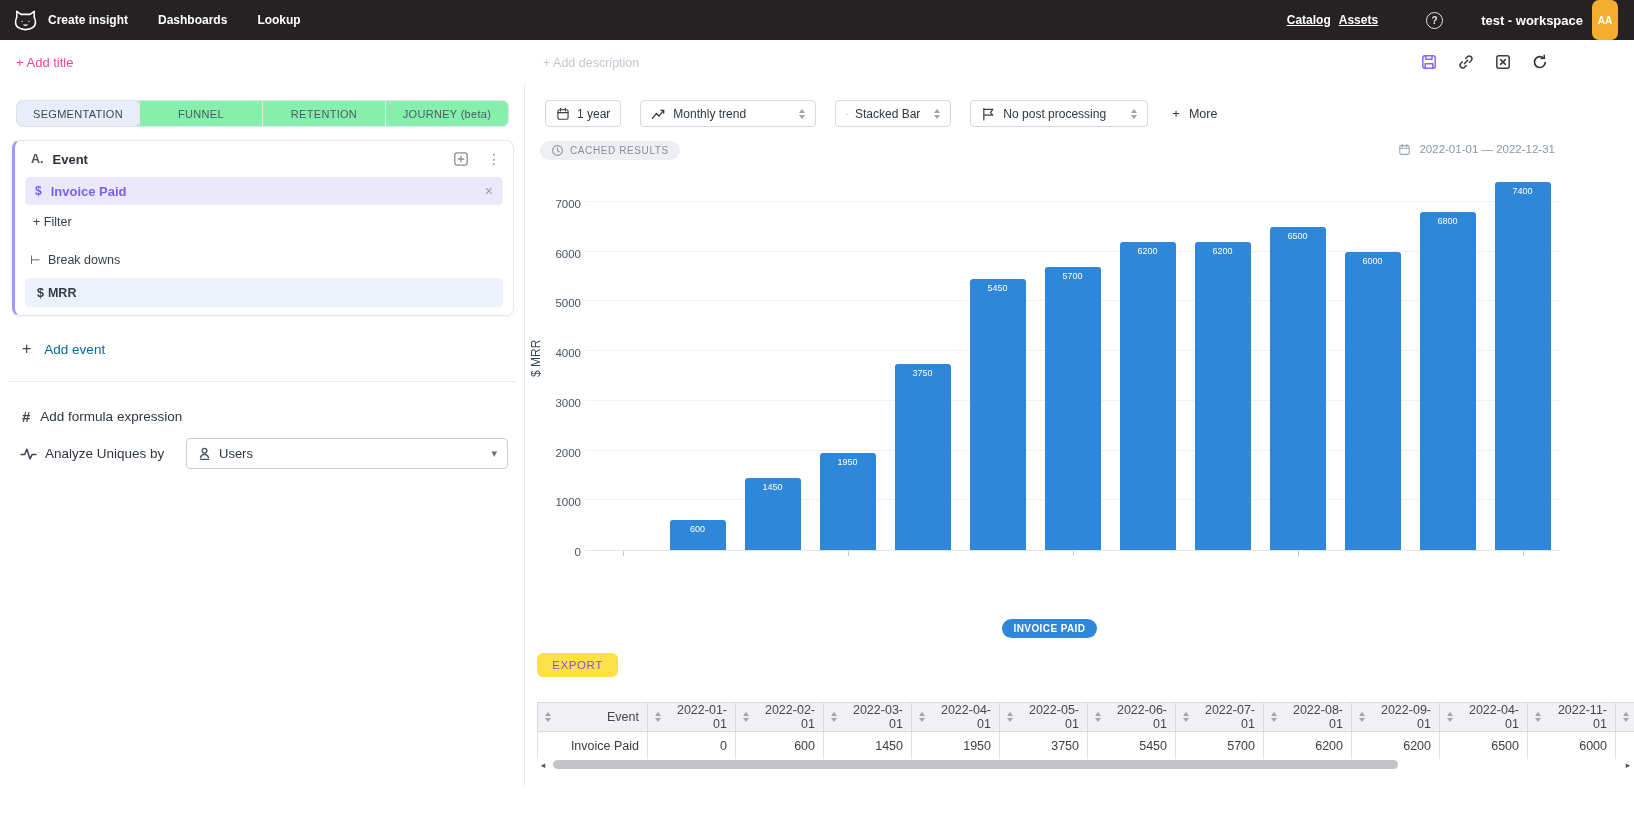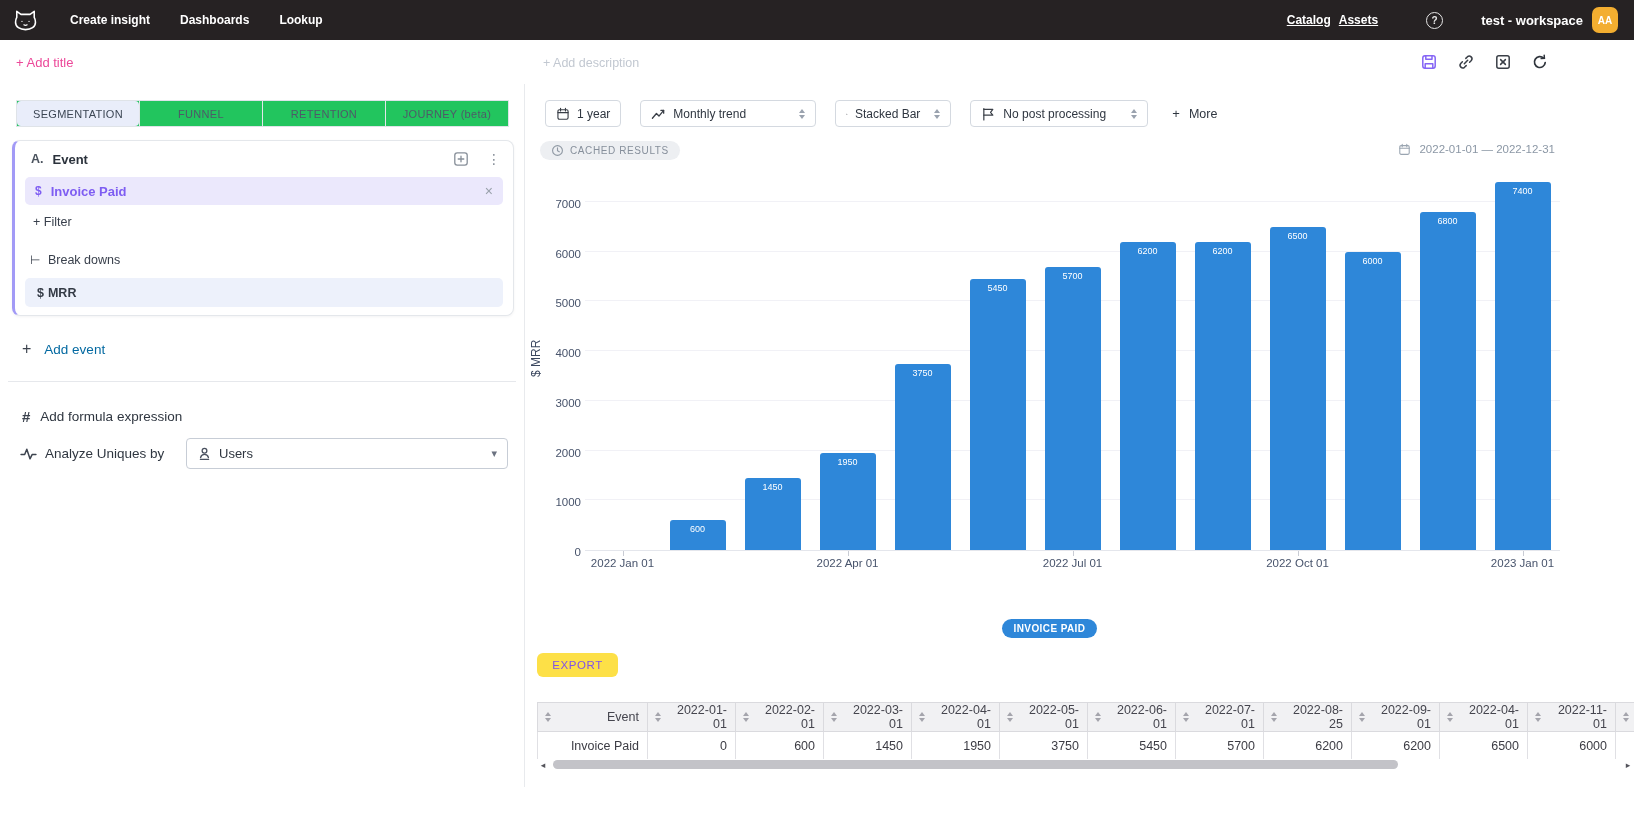--- a/index.html
+++ b/index.html
@@ -14,37 +14,37 @@
   .nav-search { position:absolute; left:588px; top:5px; width:343px; height:30px; background:#0f0e0e;
     border:none; border-radius:8px; color:#d7d7d7; font-size:12.5px; padding:0 14px;
     font-family:"Liberation Sans","DejaVu Sans",sans-serif; }
   .nav-search::placeholder { color:#8d9299; }
   .nav-right { position:absolute; right:16px; top:0; height:40px; display:flex; align-items:center; }
   .nav-right .nav-link { margin-left:8px;text-decoration:underline; }
   .nav-help { width:17px; height:17px; border:1.4px solid #e6e6e6; border-radius:50%;
     display:flex; align-items:center; justify-content:center; font-size:10px; font-weight:700;
     color:#e6e6e6; margin-left:48px; cursor:pointer; }
   .nav-workspace { font-size:13px; font-weight:700; margin-left:38px; }
-  .nav-avatar { width:26px; height:26px; background:#f3ae30; border-radius:7px; margin-left:9px;
+  .nav-avatar { width:26px; height:40px; background:#f3ae30; border-radius:7px; margin-left:9px;
     display:flex; align-items:center; justify-content:center; font-size:10px; font-weight:700;
     color:#fff; cursor:pointer; }
   .nl-gap { margin-left:80px; }
 
   
   .subheader { position:absolute; left:0; top:40px; width:1634px; height:44px; background:#fff; }
   .add-title { position:absolute; left:16px; top:15px; font-size:13px; color:#ec4899; cursor:pointer; }
   .add-desc { position:absolute; left:543px; top:16px; font-size:12.5px; color:#c2c8d1; cursor:pointer; }
   .view-actions { position:absolute; right:85px; top:13px; display:flex; gap:19px; align-items:center; }
   .va-btn { width:18px; height:18px; display:flex; align-items:center; justify-content:center; cursor:pointer; }
 
   
   .left-panel { position:absolute; left:0; top:84px; width:525px; height:703px; background:#fff;
     border-right:1px solid #e8eaed; }
   .tabbar { position:absolute; left:16px; top:16px; width:493px; height:27px; border:1px solid #dfe3e8;
-    border-radius:1px; display:flex; align-items:stretch; overflow:hidden; background:#22c55e; }
+    border-radius:7px; display:flex; align-items:stretch; overflow:hidden; background:#86efac; }
   .tab { flex:1; display:flex; align-items:center; justify-content:center; font-size:11px;
     color:#4e5a68; letter-spacing:0.3px; cursor:pointer; border-left:1px solid #e3e6ea; }
   .tab:first-child { border-left:none; }
   .tab.active { background:#e9edfa; color:#3c4654; border-radius:4px; margin:0; font-weight:400; }
 
   .event-card { position:absolute; left:12px; top:56px; width:502px; height:176px; background:#fff;
     border:1px solid #e4e7eb; border-left:3px solid #a29af6; border-radius:8px;
     box-shadow:0 1px 3px rgba(20,20,40,0.05); }
   .ec-header { position:absolute; left:16px; right:12px; top:10px; display:flex; align-items:center; }
   .ec-prefix { font-size:12.5px; font-weight:700; color:#4a525d; }
@@ -148,21 +148,21 @@
 
 <div class="navbar">
   <span class="nav-logo">
     <svg width="27" height="25" viewBox="0 0 26 23" fill="none" stroke="#ffffff" stroke-width="1.5" stroke-linejoin="round" stroke-linecap="round">
       <path d="M4.6 8.6 C4.6 6 4.6 4 4.6 2.6 L8.6 5.6 L17.4 5.6 L21.4 2.6 C21.4 4 21.4 6 21.4 8.6 C22.2 10 22.6 11.6 22.6 13.1 C22.6 17.7 18.4 20.3 13 20.3 C7.6 20.3 3.4 17.7 3.4 13.1 C3.4 11.6 3.8 10 4.6 8.6 Z"></path>
       <circle cx="9.6" cy="12.4" r="0.6" fill="#fff" stroke="none"></circle>
       <circle cx="16.4" cy="12.4" r="0.6" fill="#fff" stroke="none"></circle>
       <path d="M11.4 15.6 q1.6 1.2 3.2 0" stroke-width="1.1"></path>
     </svg>
   </span>
-  <span class="nav-link" style="margin-left:28px">Create insight</span>
+  <span class="nav-link" style="margin-left:6px">Create insight</span>
   <span class="nav-link">Dashboards</span>
   <span class="nav-link">Lookup</span>
   <div class="nav-right">
     <span class="nav-link">Catalog</span>
     <span class="nav-link nl-gap">Assets</span>
     <span class="nav-help">?</span>
     <span class="nav-workspace">test - workspace</span>
     <span class="nav-avatar">AA</span>
   </div>
 </div>
@@ -389,27 +389,20 @@
       <div class="bar" style="left: 834.5px; height: 338.057px; background: rgb(46, 135, 217);"></div>
       <div class="bar-label" style="left: 834.5px; bottom: 324.057px;">6800</div>
       <div class="bar" style="left: 909.5px; height: 367.886px; background: rgb(46, 135, 217);"></div>
       <div class="bar-label" style="left: 909.5px; bottom: 353.886px;">7400</div>
       <div class="xtickmark" style="left: 37.5px;"></div>
       <div class="xtickmark" style="left: 262.5px;"></div>
       <div class="xtickmark" style="left: 487.5px;"></div>
       <div class="xtickmark" style="left: 712.5px;"></div>
       <div class="xtickmark" style="left: 937.5px;"></div>
     </div>
-  <div class="x-axis-labels">
-      <div class="xtick" style="left: -7.5px;">2022 Jan 01</div>
-      <div class="xtick" style="left: 217.5px;">2022 Apr 01</div>
-      <div class="xtick" style="left: 442.5px;">2022 Jul 01</div>
-      <div class="xtick" style="left: 667.5px;">2022 Oct 01</div>
-      <div class="xtick" style="left: 892.5px;">2023 Jan 01</div>
-    </div>
 
   <div class="legend-row">
     <span class="legend-pill">INVOICE PAID</span>
   </div>
 
   <button class="export-btn">EXPORT</button>
 
   <div class="table-wrap">
     <table class="results-table">
       <colgroup>
@@ -457,21 +450,21 @@
                 <i class="tri-u"></i>
                 <i class="tri-d"></i>
               </span><span>2022-06-01</span></th>
             <th><span class="sort">
                 <i class="tri-u"></i>
                 <i class="tri-d"></i>
               </span><span>2022-07-01</span></th>
             <th><span class="sort">
                 <i class="tri-u"></i>
                 <i class="tri-d"></i>
-              </span><span>2022-08-25</span></th>
+              </span><span>2022-08-01</span></th>
             <th><span class="sort">
                 <i class="tri-u"></i>
                 <i class="tri-d"></i>
               </span><span>2022-09-01</span></th>
             <th><span class="sort">
                 <i class="tri-u"></i>
                 <i class="tri-d"></i>
               </span><span>2022-04-01</span></th>
             <th><span class="sort">
                 <i class="tri-u"></i>

